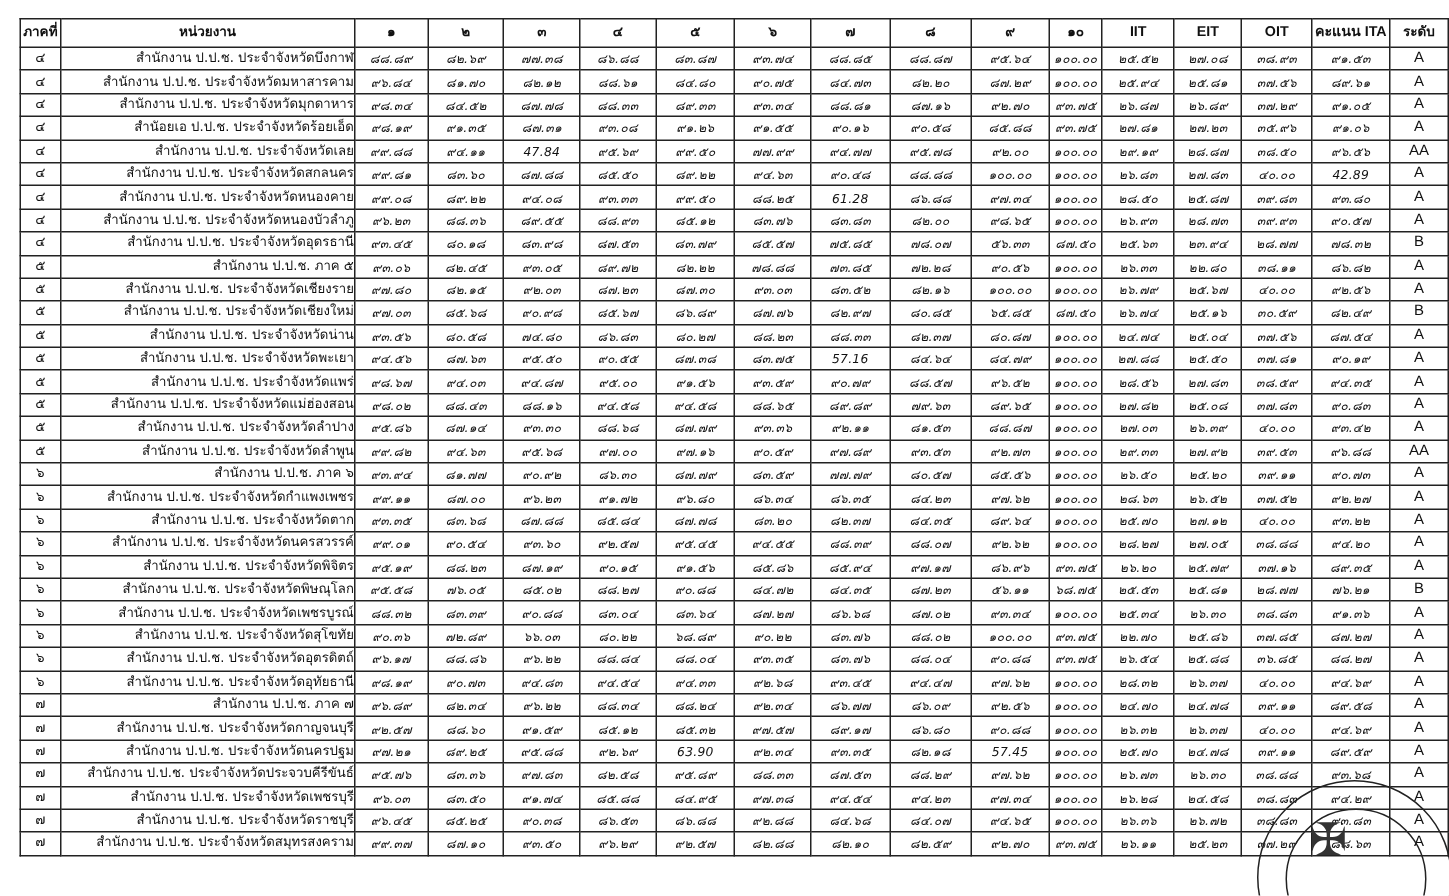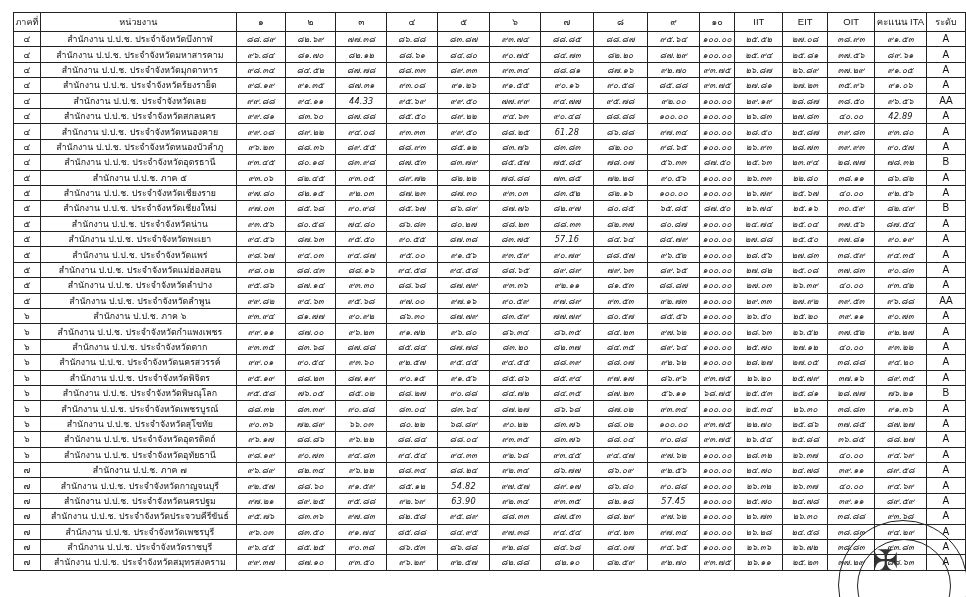--- a/index.html
+++ b/index.html
@@ -2,22 +2,22 @@
 <html><head>
 <meta charset="utf-8">
 <style>
   html, body { margin:0; padding:0; background:#ffffff; }
   body { width:966px; height:597px; position:relative; overflow:hidden;
          font-family:"DejaVu Sans", sans-serif; color:#111; }
   .sheet { position:absolute; left:13px; top:12px; }
   table { border-collapse:collapse; table-layout:fixed; }
   th, td { border:1px solid #222; padding:0; height:14.4px; line-height:14px;
            font-size:8.6px; white-space:nowrap; overflow:hidden; text-align:center; }
-  th { font-weight:normal; font-size:9px; height:18px;text-align:center; }
-  td.unit { text-align:center; padding-left:3px; font-size:8.8px; }
+  th { font-weight:bold; font-size:9px; height:18px;text-align:center; }
+  td.unit { text-align:right; padding-left:3px; font-size:8.8px; }
   td.region { font-size:9px; }
   td.num { font-style:italic; font-size:8.2px; letter-spacing:0.2px; }
   td.grade { font-family:"Liberation Sans", sans-serif; font-size:10px; }
   th.latin { font-family:"Liberation Sans", sans-serif; font-size:9.5px; }
   .stamp { position:absolute; left:838px; top:520px; width:128px; height:128px;
            border:1.5px solid #222; border-radius:50%; pointer-events:none; }
   .stamp .inner { position:absolute; left:18px; top:18px; width:92px; height:92px;
            border:1.2px solid #222; border-radius:50%; }
   .stamp .emblem { position:absolute; left:34px; top:22px; font-size:30px; color:#333;
            font-family:"DejaVu Sans", sans-serif; }
@@ -120,21 +120,21 @@
           <td class="num">๙๒.๗๐</td>
           <td class="num">๙๓.๗๕</td>
           <td class="num">๒๖.๘๗</td>
           <td class="num">๒๖.๘๙</td>
           <td class="num">๓๗.๒๙</td>
           <td class="num">๙๑.๐๕</td>
           <td class="grade">A</td>
         </tr>
         <tr>
           <td class="region">๔</td>
-          <td class="unit">สำนักงาน ป.ป.ช. ประจำจังหวัดร้ยงราย็ด</td>
+          <td class="unit">สำนัอยเอ ป.ป.ช. ประจำจังหวัดร้อยเอ็ด</td>
           <td class="num">๙๘.๑๙</td>
           <td class="num">๙๑.๓๕</td>
           <td class="num">๘๗.๓๑</td>
           <td class="num">๙๓.๐๘</td>
           <td class="num">๙๑.๒๖</td>
           <td class="num">๙๑.๕๕</td>
           <td class="num">๙๐.๑๖</td>
           <td class="num">๙๐.๕๘</td>
           <td class="num">๘๕.๘๘</td>
           <td class="num">๙๓.๗๕</td>
@@ -142,21 +142,21 @@
           <td class="num">๒๗.๒๓</td>
           <td class="num">๓๕.๙๖</td>
           <td class="num">๙๑.๐๖</td>
           <td class="grade">A</td>
         </tr>
         <tr>
           <td class="region">๔</td>
           <td class="unit">สำนักงาน ป.ป.ช. ประจำจังหวัดเลย</td>
           <td class="num">๙๙.๘๘</td>
           <td class="num">๙๔.๑๑</td>
-          <td class="num">44.33</td>
+          <td class="num">47.84</td>
           <td class="num">๙๕.๖๙</td>
           <td class="num">๙๙.๕๐</td>
           <td class="num">๗๗.๙๙</td>
           <td class="num">๙๔.๗๗</td>
           <td class="num">๙๕.๗๘</td>
           <td class="num">๙๒.๐๐</td>
           <td class="num">๑๐๐.๐๐</td>
           <td class="num">๒๙.๑๙</td>
           <td class="num">๒๘.๘๗</td>
           <td class="num">๓๘.๕๐</td>
@@ -619,21 +619,21 @@
           <td class="num">๘๙.๕๘</td>
           <td class="grade">A</td>
         </tr>
         <tr>
           <td class="region">๗</td>
           <td class="unit">สำนักงาน ป.ป.ช. ประจำจังหวัดกาญจนบุรี</td>
           <td class="num">๙๒.๕๗</td>
           <td class="num">๘๘.๖๐</td>
           <td class="num">๙๑.๕๙</td>
           <td class="num">๘๕.๑๒</td>
-          <td class="num">54.82</td>
+          <td class="num">๘๕.๓๒</td>
           <td class="num">๙๗.๕๗</td>
           <td class="num">๘๙.๑๗</td>
           <td class="num">๘๖.๘๐</td>
           <td class="num">๙๐.๘๘</td>
           <td class="num">๑๐๐.๐๐</td>
           <td class="num">๒๖.๓๒</td>
           <td class="num">๒๖.๓๗</td>
           <td class="num">๔๐.๐๐</td>
           <td class="num">๙๔.๖๙</td>
           <td class="grade">A</td>

